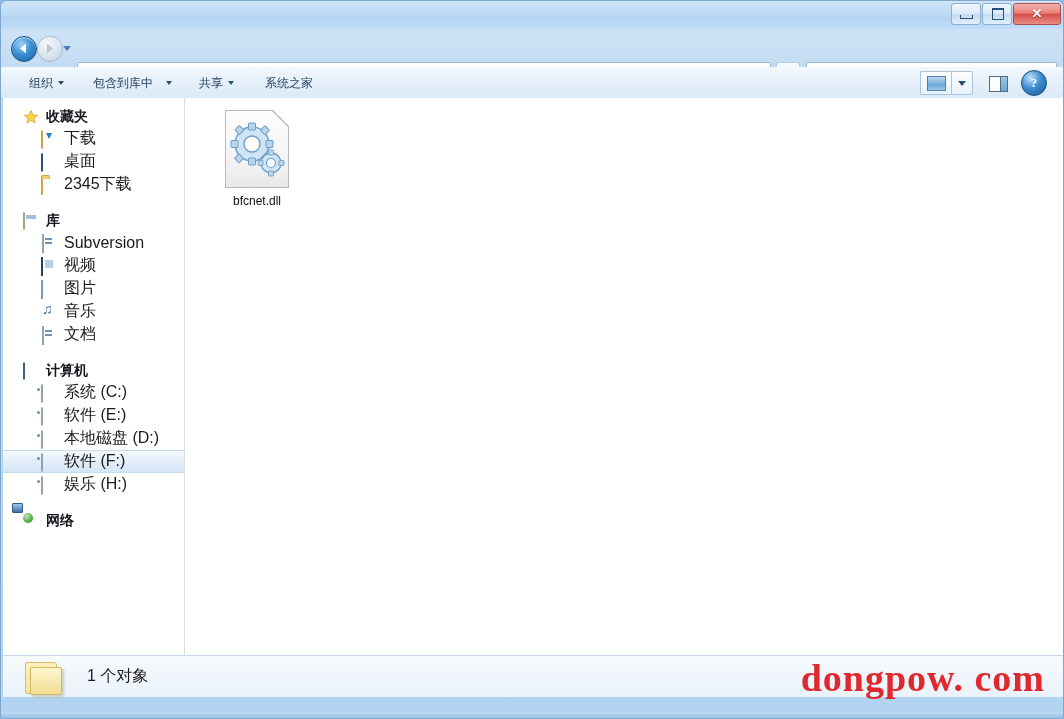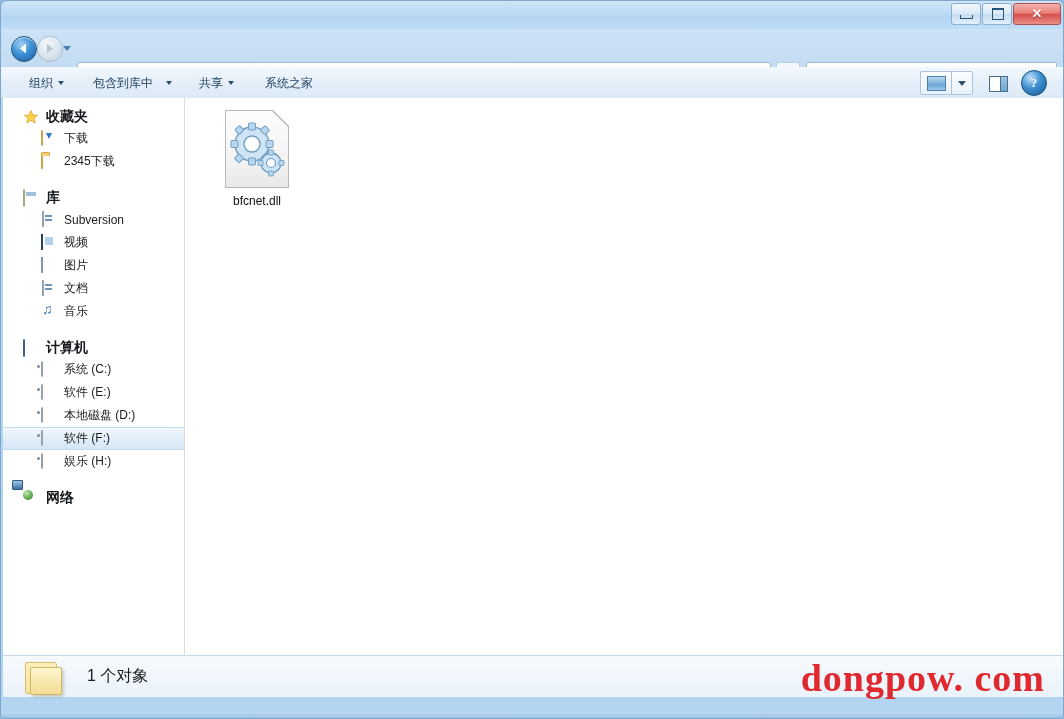--- a/index.html
+++ b/index.html
@@ -327,21 +327,21 @@
     font-size: 14px;
     color: #15181c;
     font-weight: bold;
     cursor: default;
   }
   .nav-item {
     display: flex;
     align-items: center;
     height: 23px;
     padding-left: 38px;
-    font-size: 12px;
+    font-size: 16px;
     color: #1b1b1b;
     cursor: default;
   }
   .nav-item.selected {
     background: linear-gradient(to bottom, #f3f8fd 0%, #e2eef9 50%, #d4e7f7 100%);
     border-top: 1px solid #c5ddf0;
     border-bottom: 1px solid #c5ddf0;
     height: 21px;
   }
   .nav-ico {
@@ -710,20 +710,24 @@
               <polygon points="8,1.5 9.9,6 14.6,6.3 11,9.4 12.2,14 8,11.4 3.8,14 5,9.4 1.4,6.3 6.1,6" fill="#ffd24a" stroke="#d8a32b" stroke-width="0.8"></polygon>
             </svg>
           </span>
           <span>收藏夹</span>
         </div>
         <div class="nav-item">
           <span class="nav-ico"><span class="ico-dl"></span></span>
           <span>下载</span>
         </div>
         <div class="nav-item">
+          <span class="nav-ico"><span class="ico-desktop"></span></span>
+          <span>桌面</span>
+        </div>
+        <div class="nav-item">
           <span class="nav-ico"><span class="ico-folder-y"></span></span>
           <span>2345下载</span>
         </div>
       </div>
 
       <div class="nav-group">
         <div class="nav-head">
           <span class="nav-ico"><span class="ico-lib"></span></span>
           <span>库</span>
         </div>
@@ -733,26 +737,26 @@
         </div>
         <div class="nav-item">
           <span class="nav-ico"><span class="ico-video"></span></span>
           <span>视频</span>
         </div>
         <div class="nav-item">
           <span class="nav-ico"><span class="ico-pic"></span></span>
           <span>图片</span>
         </div>
         <div class="nav-item">
+          <span class="nav-ico"><span class="ico-music"></span></span>
+          <span>音乐</span>
+        </div>
+        <div class="nav-item">
           <span class="nav-ico"><span class="ico-doc"></span></span>
           <span>文档</span>
-        </div>
-        <div class="nav-item">
-          <span class="nav-ico"><span class="ico-music"></span></span>
-          <span>音乐</span>
         </div>
       </div>
 
       <div class="nav-group">
         <div class="nav-head">
           <span class="nav-ico"><span class="ico-computer"></span></span>
           <span>计算机</span>
         </div>
         <div class="nav-item">
           <span class="nav-ico"><span class="ico-drive"></span></span>

